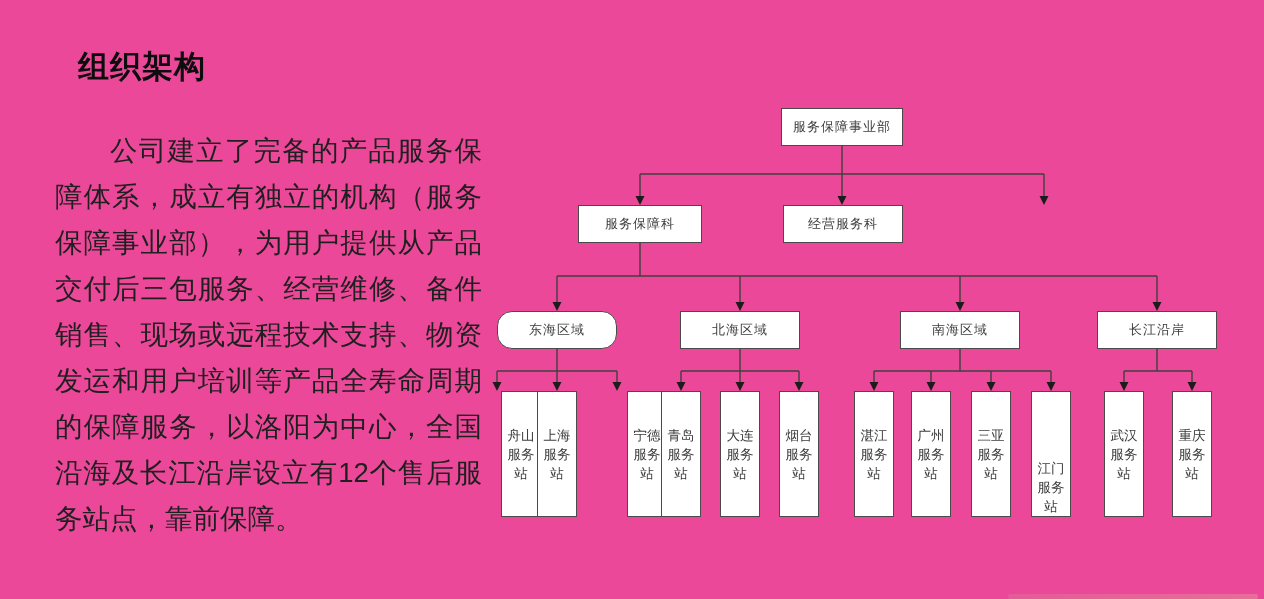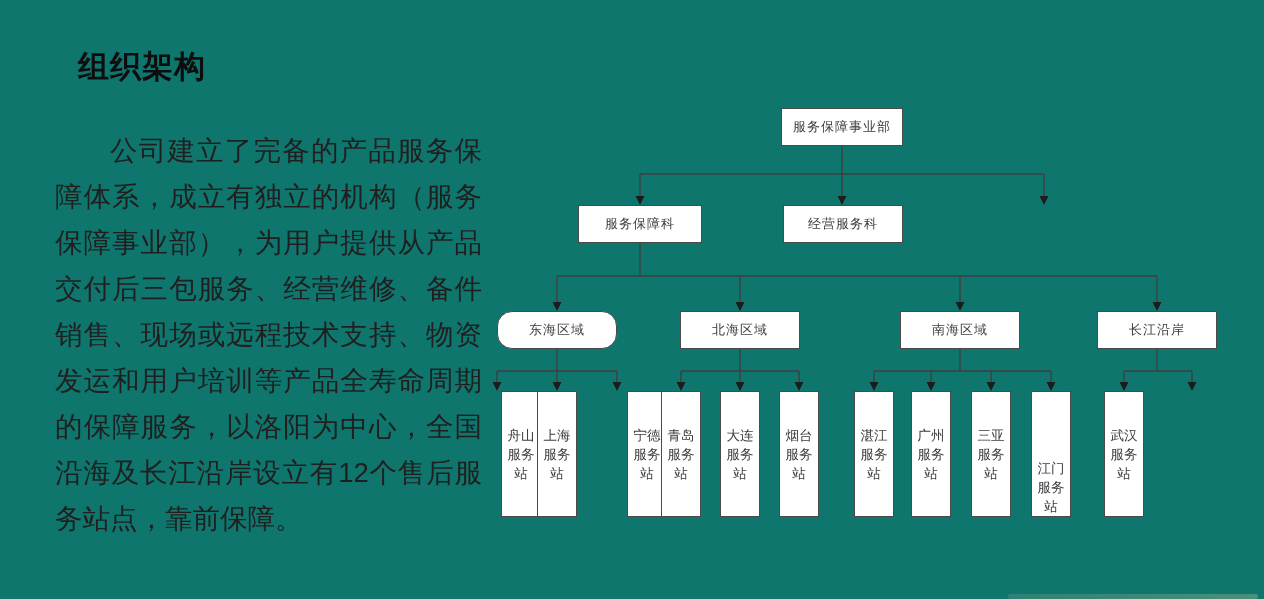--- a/index.html
+++ b/index.html
@@ -3,21 +3,21 @@
 <meta charset="utf-8">
 <style>
   * { margin: 0; padding: 0; box-sizing: border-box; }
   html, body { background: #ffffff; }
   body { font-family: "Liberation Sans", "DejaVu Sans", sans-serif; }
 
   .page {
     position: relative;
     width: 1264px;
     height: 599px;
-    background: #0f766e;
+    background: #ec4899;
     overflow: hidden;
   }
 
   
   .page-title {
     position: absolute;
     left: 78px;
     top: 46px;
     font-size: 31px;
     font-weight: bold;
@@ -182,18 +182,21 @@
       </div>
     <div class="node leaf" style="left:971px; top:391px;">
         <span>三亚服务站</span>
       </div>
     <div class="node leaf" style="left:1031px; top:391px;align-items:flex-end;">
         <span>江门服务站</span>
       </div>
     <div class="node leaf" style="left:1104px; top:391px;justify-content:center;">
         <span>武汉服务站</span>
       </div>
+    <div class="node leaf" style="left:1172px; top:391px;">
+        <span>重庆服务站</span>
+      </div>
 
   </div>
 
   <div class="edge-artifact"></div>
 
 </div>
 
 </body></html>

